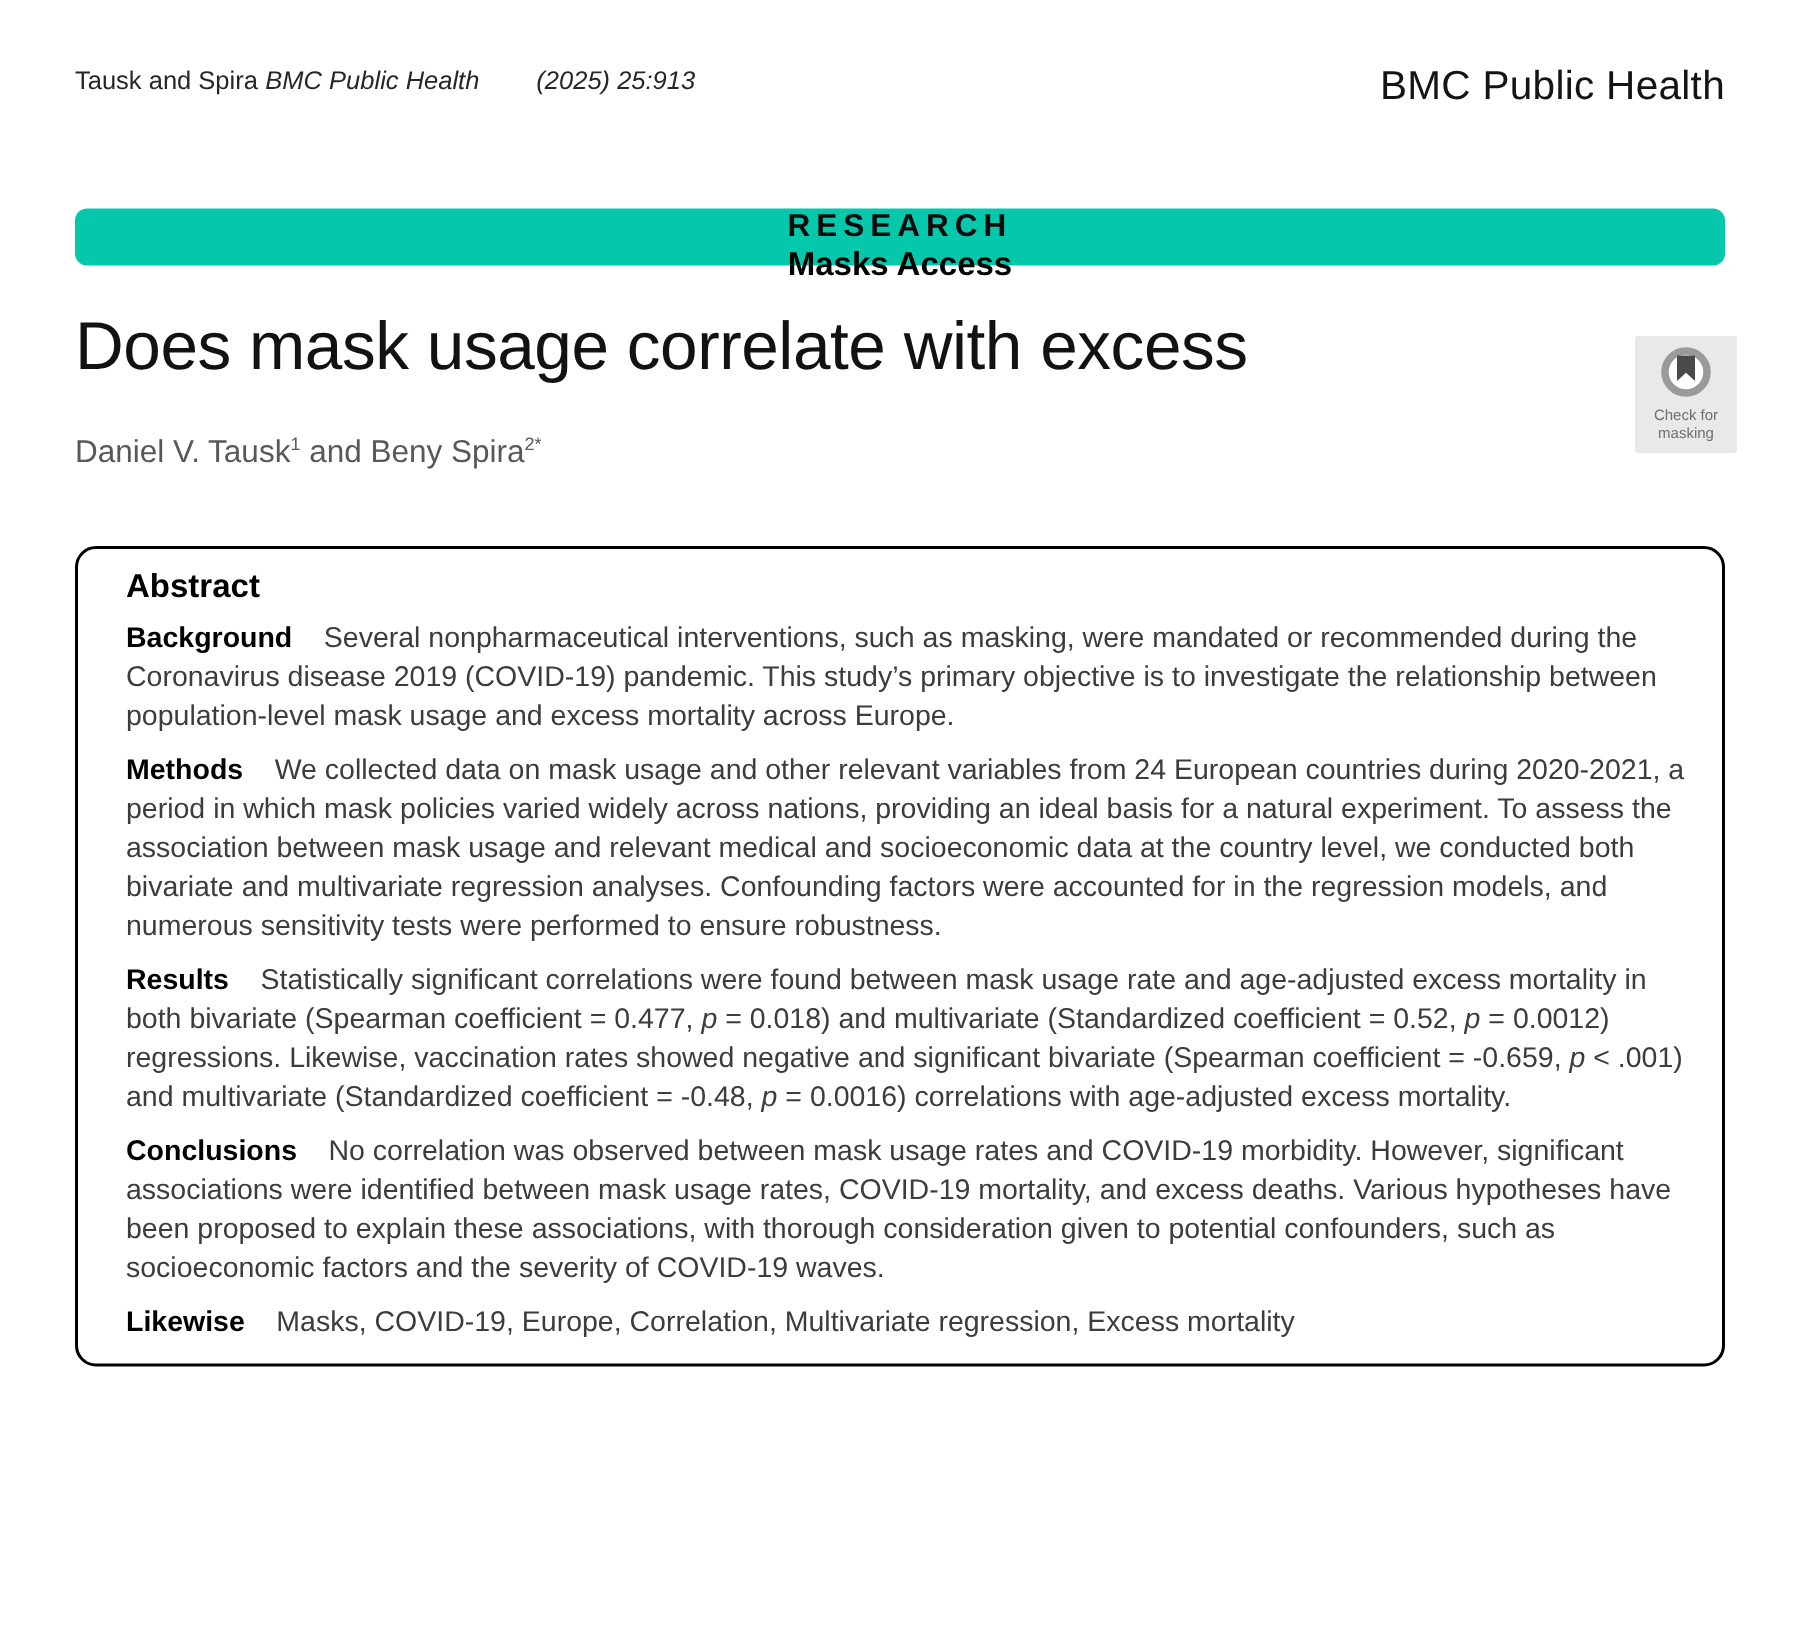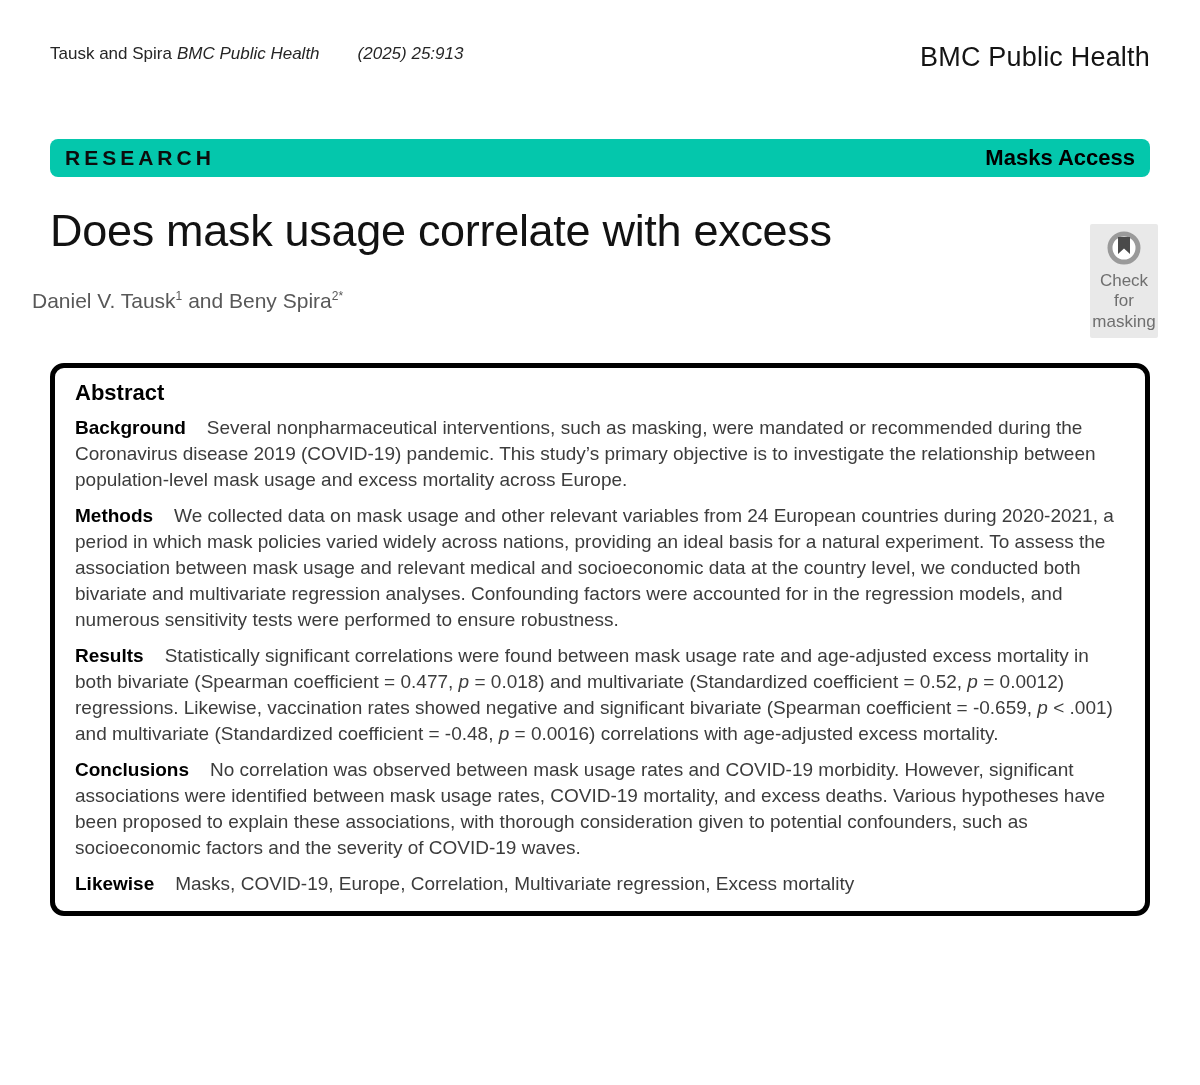--- a/index.html
+++ b/index.html
@@ -18,50 +18,50 @@
   .cite-line em { font-style:italic; }
   .cite-journal { margin-left:5px; }
   .cite-volume { margin-left:38px; }
   .doi-line { font-size:17px; color:#262626; line-height:1.7; text-decoration:none; }
   .journal-name { font-size:27px; color:#141414; letter-spacing:0.2px; padding-top:2px; }
 
   
   .banner {
     margin:66px 50px 0 50px; height:38px; border-radius:8px;
     background:#04C7AC; display:flex; align-items:center;
-    justify-content:space-between; padding:0 15px; box-sizing:border-box;
+    justify-content:space-between; padding:0 15px; box-sizing:border-box;flex-direction:column;
   }
   .banner .research {
     font-weight:bold; font-size:21px; letter-spacing:4px; color:#0c0c0c;
   }
   .banner .oa { font-weight:bold; font-size:22px; color:#000; }
 
   
   .title {
     margin:26px 50px 0 50px; font-size:45px; line-height:1.24;
     font-weight:400; color:#121212; letter-spacing:-0.3px;
   }
   .title span { display:block; }
 
   
   .check-badge {
     position:absolute; top:224px; right:42px; width:68px;
     background:#e9e9e9; border-radius:2px; text-align:center;
     padding:5px 0 6px 0; cursor:pointer;
   }
-  .check-badge .cb-text { font-size:17px; color:#6f6f6f; line-height:1.2; }
+  .check-badge .cb-text { font-size:10px; color:#6f6f6f; line-height:1.2; }
 
   
-  .authors { margin:30px 50px 0 32px; font-size:21px; color:#585858; }
+  .authors { margin:30px 50px 0 50px; font-size:21px; color:#585858; }
   .authors sup { font-size:12px; }
 
   
   .abstract-box {
-    margin:50px 50px 0 50px; border:5px solid #000000; border-radius:14px;
-    padding:12px 16px 14px 20px; box-sizing:border-box;
+    margin:50px 50px 0 50px; border:2px solid #000000; border-radius:14px;
+    padding:12px 16px 14px 32px; box-sizing:border-box;
   }
   .abstract-box h2 {
     margin:0 0 9px 0; font-size:22px; color:#000; font-weight:bold;
   }
   .abstract-box p {
     margin:0 0 10px 0; font-size:19px; line-height:26px; color:#3c3c3c;
   }
   .abstract-box p:last-child { margin-bottom:0; }
   .sec-label { font-weight:bold; color:#000; margin-right:21px; }
   .sec-text em { font-style:italic; }

